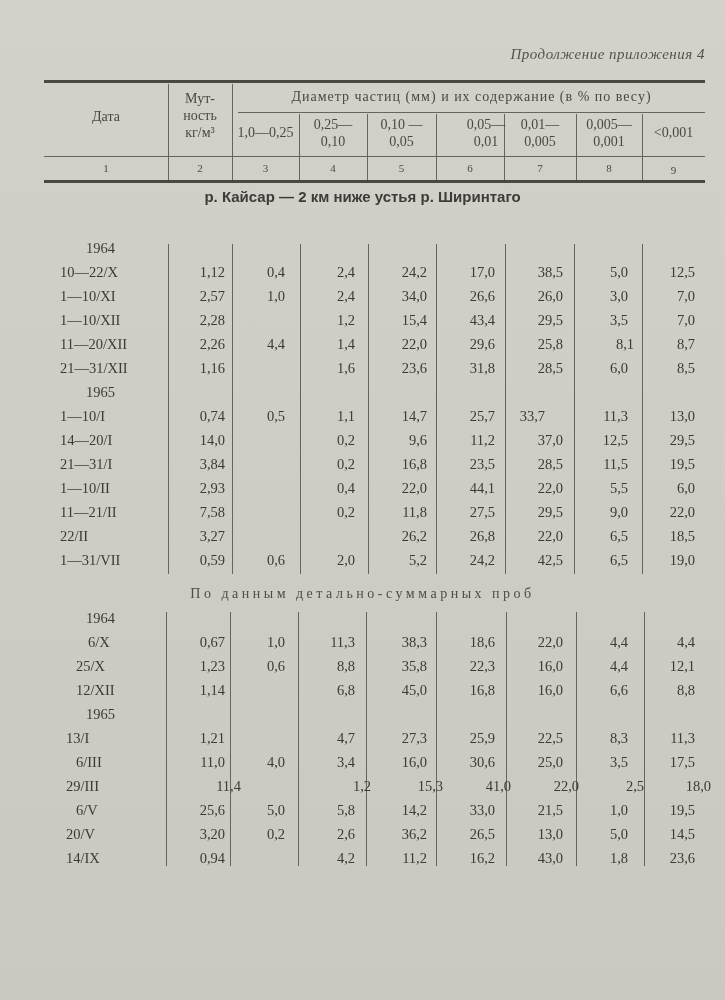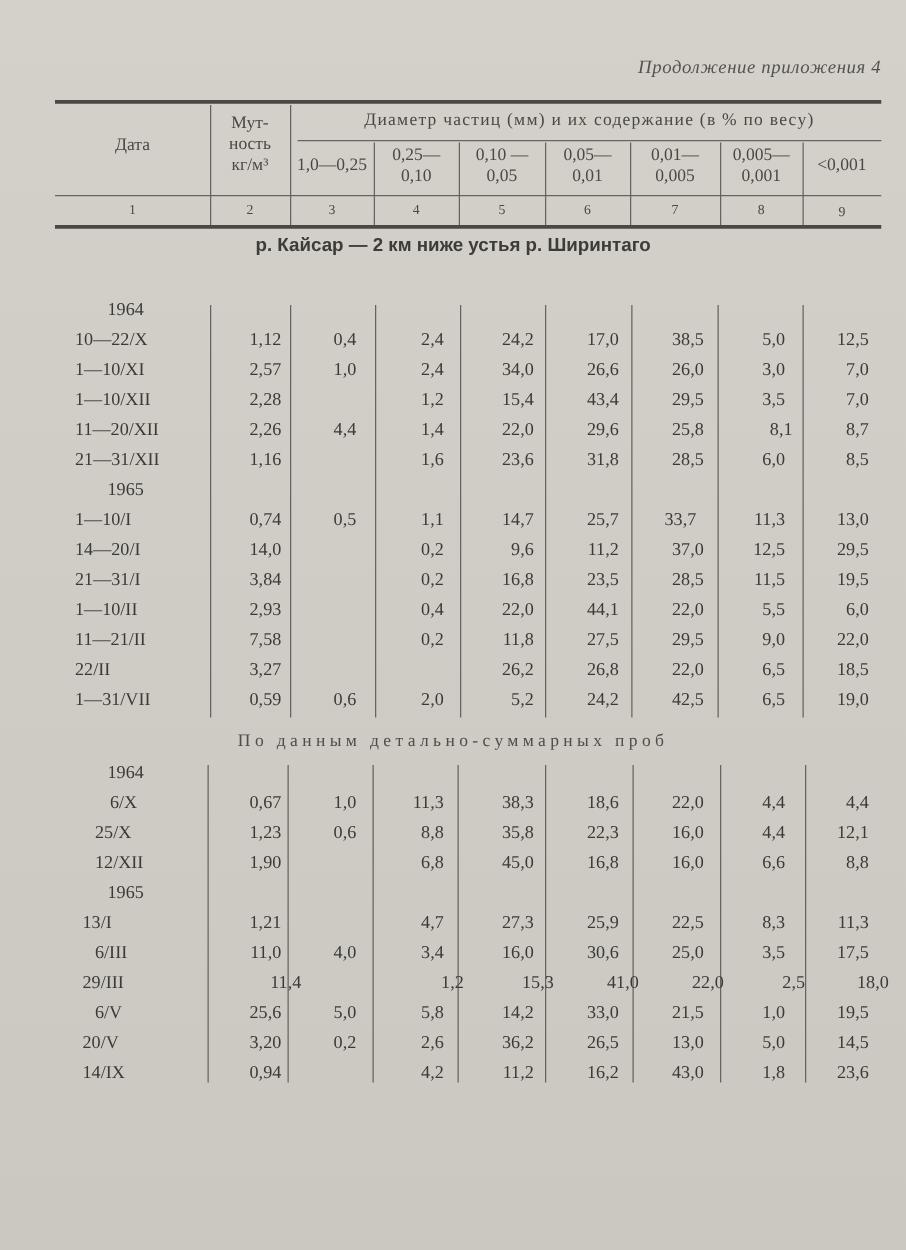--- a/index.html
+++ b/index.html
@@ -73,21 +73,21 @@
 
     <div class="hcell" style="left:188px; width:67px; top:40px;">1,0—0,25</div>
     <div class="hcell" style="left:255px; width:68px; top:32px;">
       <div>0,25—</div>
       <div>0,10</div>
     </div>
     <div class="hcell" style="left:323px; width:69px; top:32px;">
       <div>0,10 —</div>
       <div>0,05</div>
     </div>
-    <div class="hcell" style="left:392px; width:68px; top:32px;">
+    <div class="hcell" style="left:408px; width:68px; top:32px;">
       <div>0,05—</div>
       <div>0,01</div>
     </div>
     <div class="hcell" style="left:460px; width:72px; top:32px;">
       <div>0,01—</div>
       <div>0,005</div>
     </div>
     <div class="hcell" style="left:532px; width:66px; top:32px;">
       <div>0,005—</div>
       <div>0,001</div>
@@ -183,21 +183,21 @@
         <span class="year">1965</span>
       </div>
 
     <div class="row" style="top:408px;">
       <span class="date">1—10/I</span>
       <span class="cell" style="right:500px;">0,74</span>
       <span class="cell" style="right:440px;">0,5</span>
       <span class="cell" style="right:370px;">1,1</span>
       <span class="cell" style="right:298px;">14,7</span>
       <span class="cell" style="right:230px;">25,7</span>
-      <span class="cell" style="right:168px;">33,7</span>
+      <span class="cell" style="right:180px;">33,7</span>
       <span class="cell" style="right:97px;">11,3</span>
       <span class="cell" style="right:30px;">13,0</span>
     </div>
     <div class="row" style="top:432px;">
       <span class="date">14—20/I</span>
       <span class="cell" style="right:500px;">14,0</span>
       <span class="cell" style="right:440px;"></span>
       <span class="cell" style="right:370px;">0,2</span>
       <span class="cell" style="right:298px;">9,6</span>
       <span class="cell" style="right:230px;">11,2</span>
@@ -295,21 +295,21 @@
       <span class="cell" style="right:440px;">0,6</span>
       <span class="cell" style="right:370px;">8,8</span>
       <span class="cell" style="right:298px;">35,8</span>
       <span class="cell" style="right:230px;">22,3</span>
       <span class="cell" style="right:162px;">16,0</span>
       <span class="cell" style="right:97px;">4,4</span>
       <span class="cell" style="right:30px;">12,1</span>
     </div>
     <div class="row" style="top:682px;">
       <span class="date" style="left:76px;">12/XII</span>
-      <span class="cell" style="right:500px;">1,90</span>
+      <span class="cell" style="right:500px;">1,14</span>
       <span class="cell" style="right:440px;"></span>
       <span class="cell" style="right:370px;">6,8</span>
       <span class="cell" style="right:298px;">45,0</span>
       <span class="cell" style="right:230px;">16,8</span>
       <span class="cell" style="right:162px;">16,0</span>
       <span class="cell" style="right:97px;">6,6</span>
       <span class="cell" style="right:30px;">8,8</span>
     </div>
 
     <div class="row" style="top:706px;">

